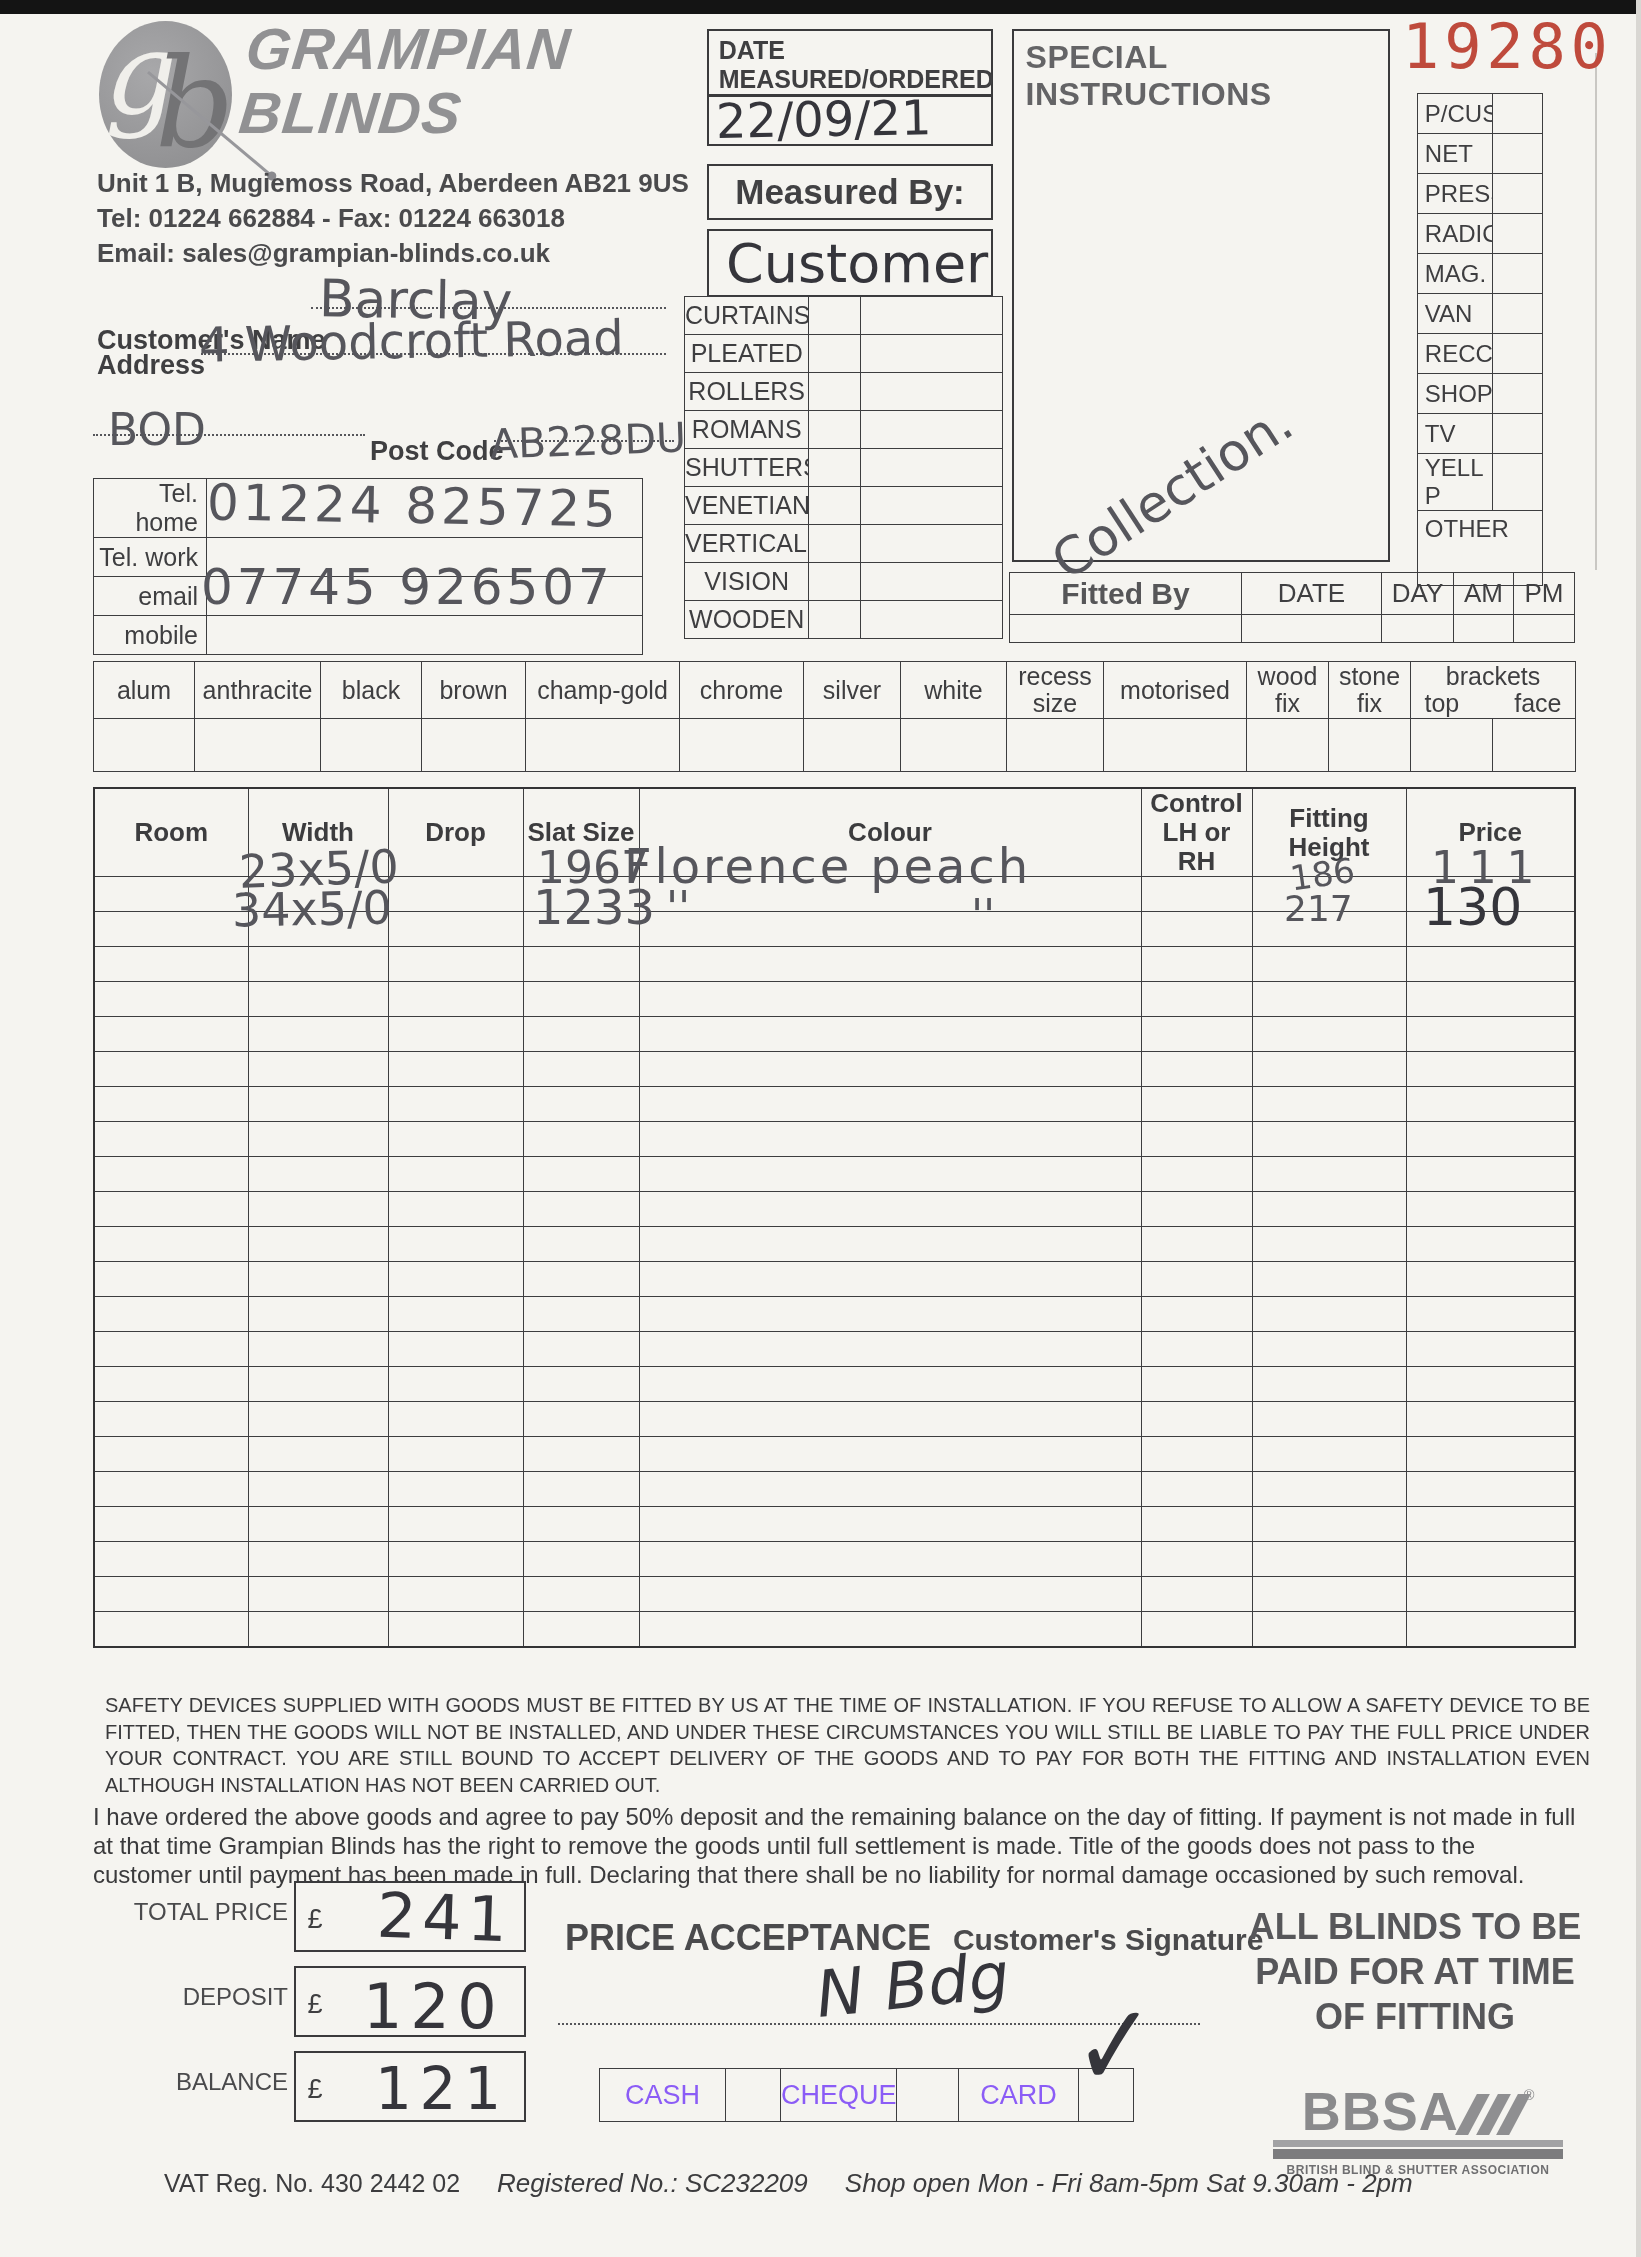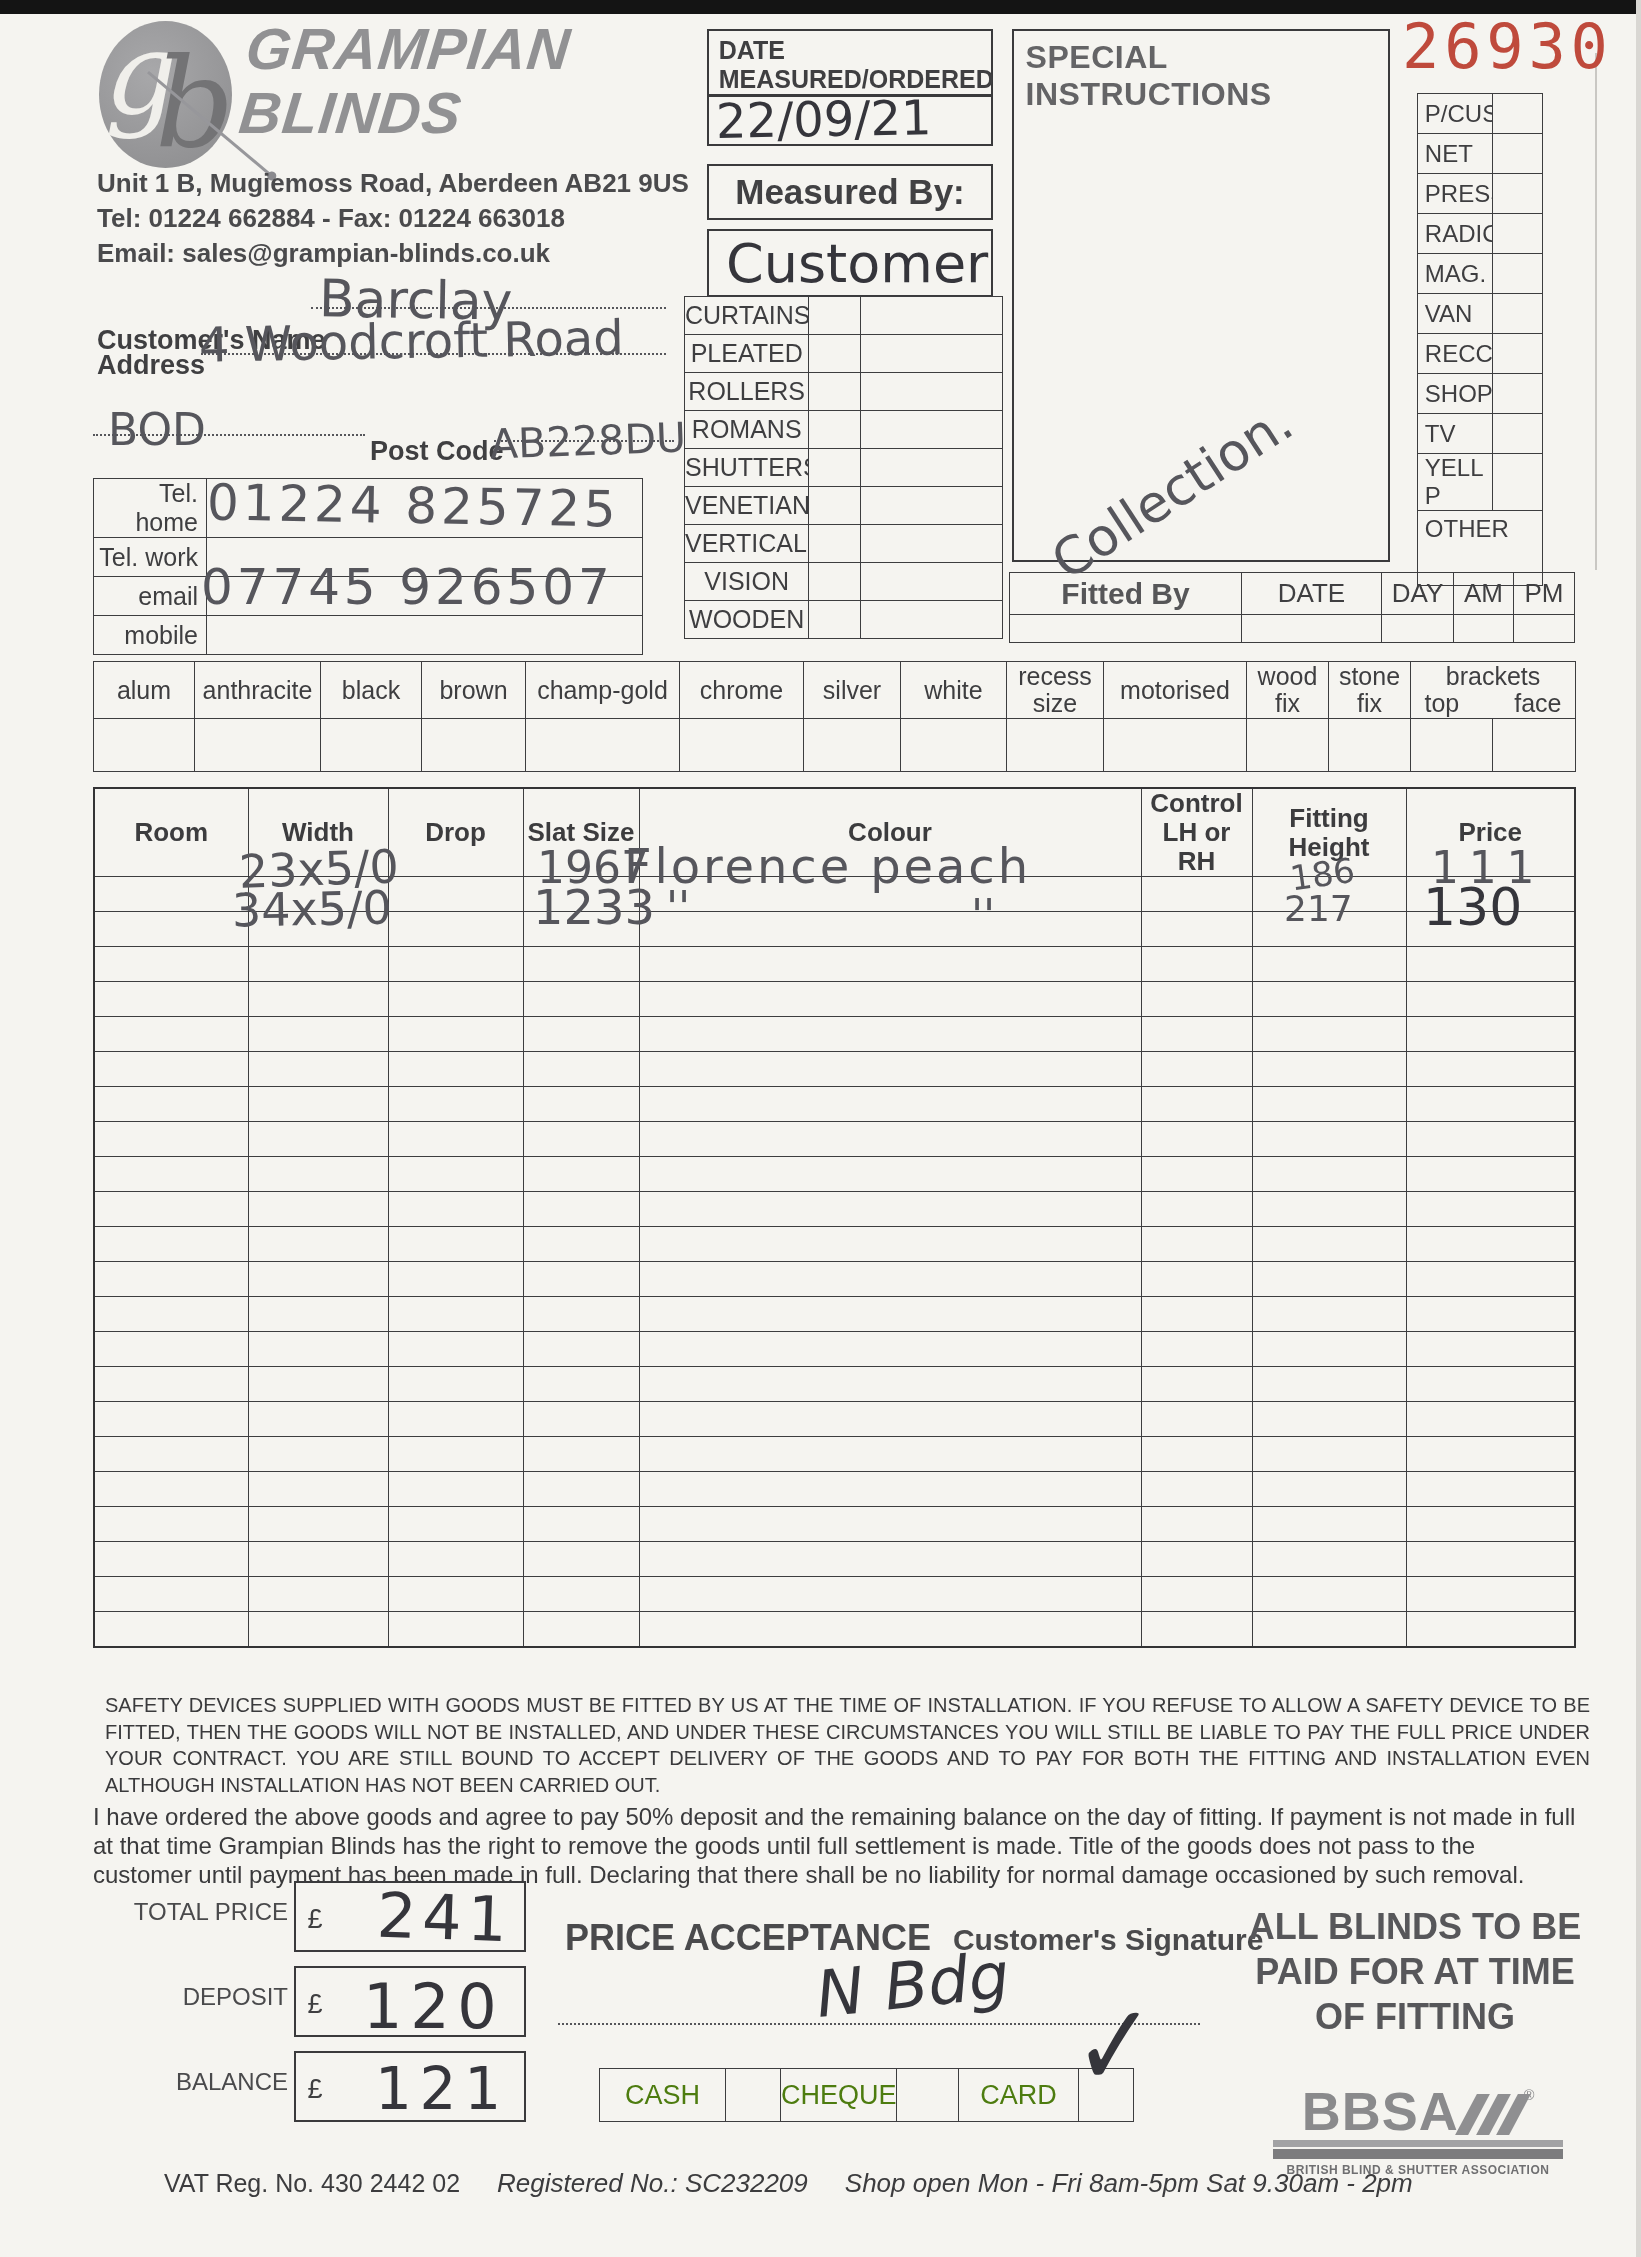--- a/index.html
+++ b/index.html
@@ -77,21 +77,21 @@
   .terms2{position:absolute;left:93px;top:1802px;width:1485px;font-size:24px;line-height:29px;color:#3a3a3c;}
 
   .tot-lbl{position:absolute;left:58px;width:230px;text-align:right;font-weight:normal;font-size:24px;color:#4a4a4c;}
   .tot-box{position:absolute;left:294px;width:232px;height:71px;}
   .pound{position:absolute;left:11.6px;top:21px;font-size:27px;color:#3f3f41;}
 
   .pa-title{position:absolute;left:565px;top:1917px;color:#4a4a4c;white-space:nowrap;}
   .pa-main{font-size:36px;font-weight:bold;}
   .pa-sub{font-size:30px;font-weight:bold;margin-left:17.4px;}
   .pay-table{position:absolute;left:599px;top:2068px;width:533px;}
-  .pay-table td{height:52px;text-align:center;font-size:27px;color:#4d7c0f;}
+  .pay-table td{height:52px;text-align:center;font-size:27px;color:#8b5cf6;}
 
   .paid-notice{position:absolute;left:1246px;top:1904px;width:338px;font-size:36px;font-weight:bold;
                text-align:center;line-height:45px;color:#57575a;}
   .bbsa{position:absolute;left:1273px;top:2087px;width:290px;text-align:center;}
   .bbsa-row{display:flex;align-items:flex-end;justify-content:center;gap:3.9px;}
   .bbsa-name{font-size:54px;font-weight:bold;color:#8a8a8c;letter-spacing:1px;line-height:48px;}
   .bbsa-slash{width:12.6px;height:41px;background:#8f8f91;transform:skewX(-28deg);margin-left:3.9px;}
   .bbsa-reg{font-size:14.5px;color:#8a8a8c;align-self:flex-start;}
   .bbsa-bar1{height:6.8px;background:#a2a2a4;margin-top:4.8px;}
   .bbsa-bar2{height:9.7px;background:#7c7c7e;margin-top:2.9px;}
@@ -133,21 +133,21 @@
     <div class="cell date-value"></div>
   </div>
   <div class="measured-box">
     <div class="cell measured-label">Measured By:</div>
     <div class="cell measured-value"></div>
   </div>
 
   <div class="cell special-box">
     <div class="special-label">SPECIAL INSTRUCTIONS</div>
   </div>
-  <div class="doc-number">26930</div>
+  <div class="doc-number">19280</div>
 
   <table class="media-table">
     <tbody>
         <tr>
           <td>P/CUST</td>
           <td class="chk"></td>
         </tr>
     <tr>
           <td>NET</td>
           <td class="chk"></td>

